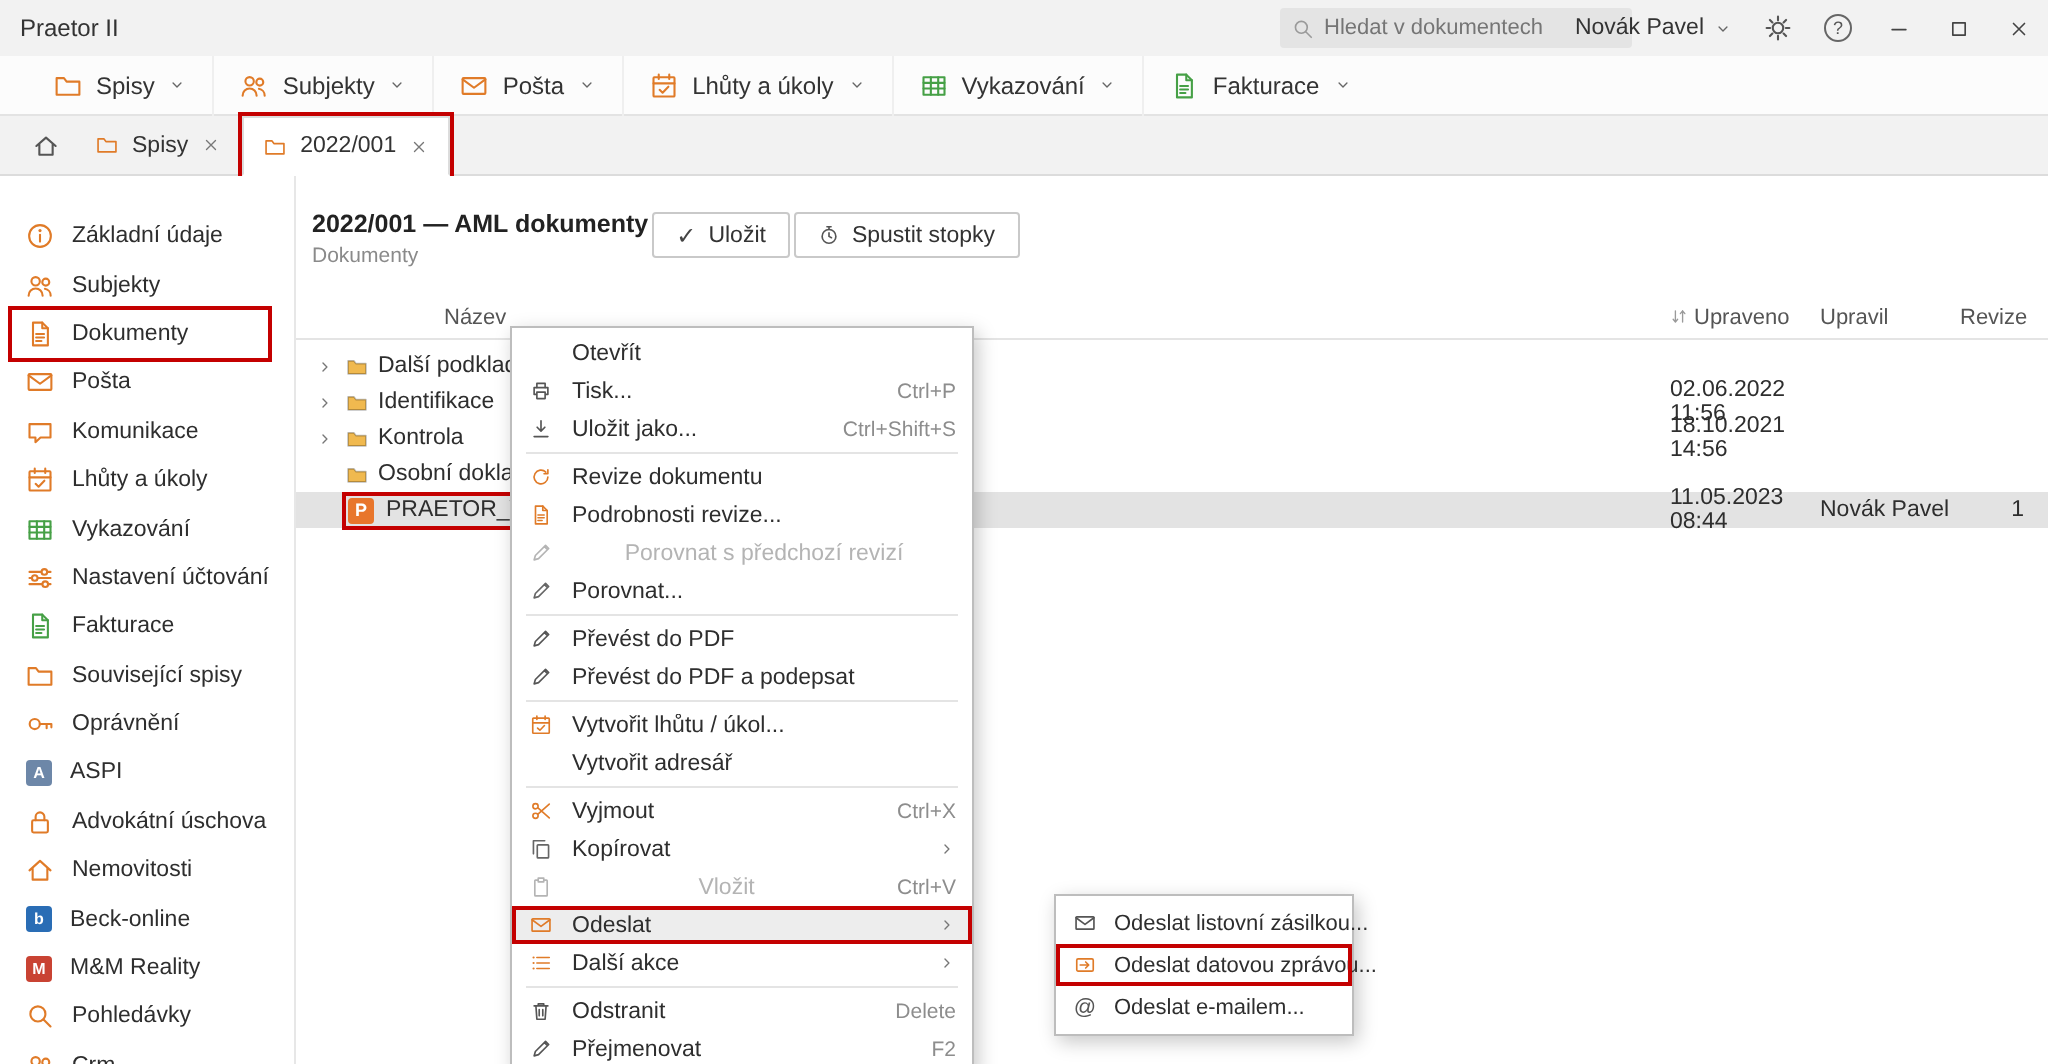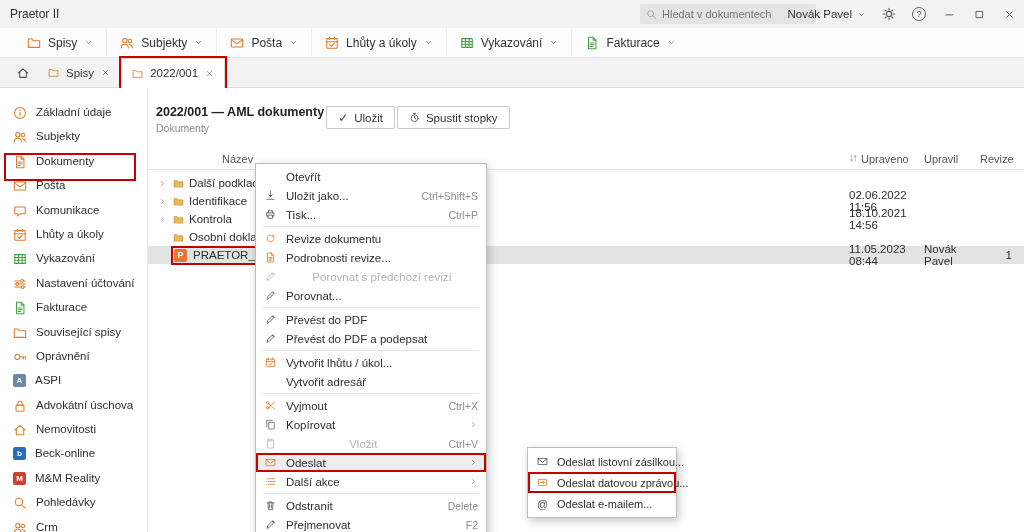--- a/index.html
+++ b/index.html
@@ -28,37 +28,37 @@
 
   
   .tabbar { position:absolute; left:0; top:58px; width:1024px; height:30px; background:#f2f2f2; border-bottom:1px solid #dcdcdc; display:flex; align-items:stretch; padding-left:8px; }
   .tab-home { width:30px; display:flex; align-items:center; justify-content:center; color:#555; }
   .tab { display:flex; align-items:center; gap:7px; padding:0 10px; font-size:11.5px; color:#333; border-right:1px solid #e2e2e2; }
   .tab.active { background:#fff; border:1px solid #dcdcdc; border-bottom:1px solid #fff; margin-bottom:-1px; }
   .tab .x { color:#777; }
 
   
   .sidebar { position:absolute; left:0; top:88px; width:148px; bottom:0; background:#fff; border-right:1px solid #e7e7e7; padding-top:18px; overflow:hidden; }
-  .side-item { display:flex; align-items:flex-start; gap:9px; height:24.4px; padding:0 6px 0 13px; font-size:11.5px; color:#2e2e2e; white-space:nowrap; }
+  .side-item { display:flex; align-items:center; gap:9px; height:24.4px; padding:0 6px 0 13px; font-size:11.5px; color:#2e2e2e; white-space:nowrap; }
   .lbadge { width:13px; height:13px; border-radius:2px; color:#fff; font-size:8px; font-weight:bold; display:flex; align-items:center; justify-content:center; flex:none; }
   .lb-aspi { background:#6d87a8; } .lb-beck { background:#2a6db5; } .lb-mm { background:#c94333; }
 
   
   .main { position:absolute; left:148px; top:88px; right:0; bottom:0; background:#fff; }
   .main-header { display:flex; align-items:flex-start; padding:17px 0 0 8px; gap:2px; }
   .mh-text .t { font-size:12.5px; font-weight:bold; color:#222; }
   .mh-text .s { font-size:10.5px; color:#8a8a8a; margin-top:3px; }
   .btn { display:flex; align-items:center; gap:6px; height:23px; padding:0 11px; background:#fff; border:1px solid #c9c9c9; border-radius:2px; font-size:11.5px; color:#333; margin-top:1px; }
   .btn .chk { color:#444; font-size:12px; }
 
   .thead { display:flex; align-items:center; height:22px; margin-top:14px; border-bottom:1px solid #e4e4e4; font-size:11px; color:#555; }
   .cell-name { flex:1; display:flex; align-items:center; gap:5px; padding-left:8px; min-width:0; }
   .thead .cell-name { padding-left:74px; }
   .cell-mod { width:75px; flex:none; display:flex; align-items:center; gap:3px; }
-  .cell-by { width:56px; flex:none; }
+  .cell-by { width:70px; flex:none; }
   .cell-rev { width:44px; flex:none; text-align:right; padding-right:12px; }
   .row { display:flex; align-items:center; height:18px; font-size:11.5px; color:#2e2e2e; }
   .row.sel { background:#e3e3e3; }
   .tw { width:12px; flex:none; display:flex; justify-content:center; color:#777; }
   .fold { color:#f0b94f; }
   .p-badge { width:13px; height:13px; background:#e8762c; border-radius:2px; color:#fff; font-size:9px; font-weight:bold; display:flex; align-items:center; justify-content:center; flex:none; }
   .namewrap { display:flex; align-items:center; gap:6px; }
 
   
   .cmenu { position:absolute; left:255px; top:163px; width:232px; background:#fff; border:1px solid #bdbdbd; box-shadow:2px 3px 9px rgba(0,0,0,.22); padding:3px 0; z-index:20; }
@@ -551,34 +551,34 @@
 </div>
 
 <div class="cmenu">
   <div class="cm-item">
     <span class="cm-ic"></span>
     <span class="cm-label">Otevřít</span>
   </div>
   <div class="cm-item">
     <span class="cm-ic dark">
         <svg class="ic sm">
+          <use href="#s-printer"></use>
+        </svg>
+      </span>
+    <span class="cm-label">Tisk...</span>
+    <span class="cm-short">Ctrl+P</span>
+  </div>
+  <div class="cm-item">
+    <span class="cm-ic dark">
+        <svg class="ic sm">
           <use href="#s-saveas"></use>
         </svg>
       </span>
     <span class="cm-label">Uložit jako...</span>
     <span class="cm-short">Ctrl+Shift+S</span>
-  </div>
-  <div class="cm-item">
-    <span class="cm-ic dark">
-        <svg class="ic sm">
-          <use href="#s-printer"></use>
-        </svg>
-      </span>
-    <span class="cm-label">Tisk...</span>
-    <span class="cm-short">Ctrl+P</span>
   </div>
   <div class="cm-sep"></div>
   <div class="cm-item">
     <span class="cm-ic orange">
         <svg class="ic sm">
           <use href="#s-refresh"></use>
         </svg>
       </span>
     <span class="cm-label">Revize dokumentu</span>
   </div>

